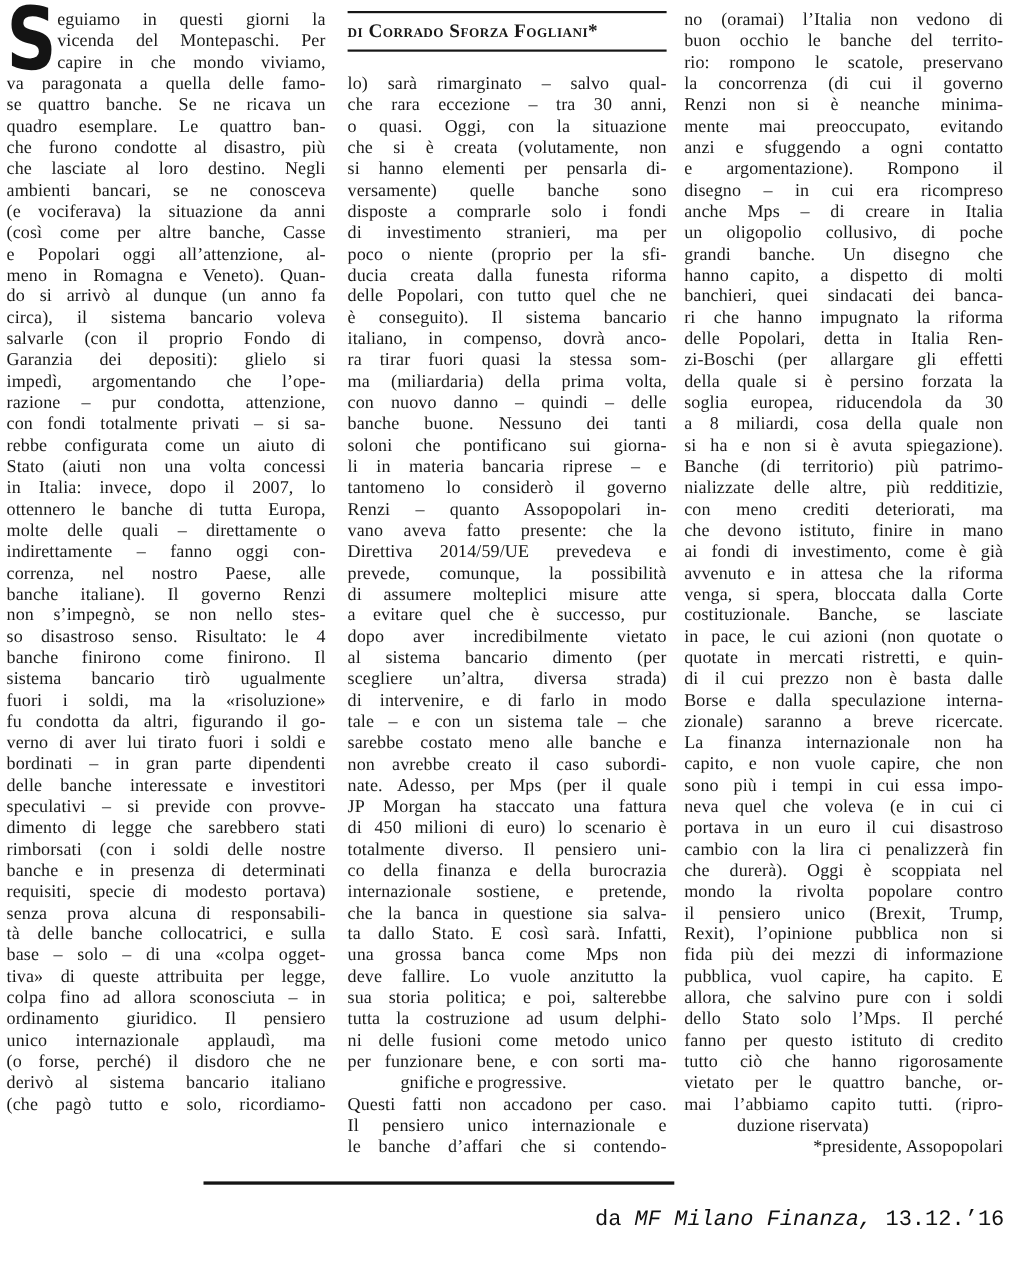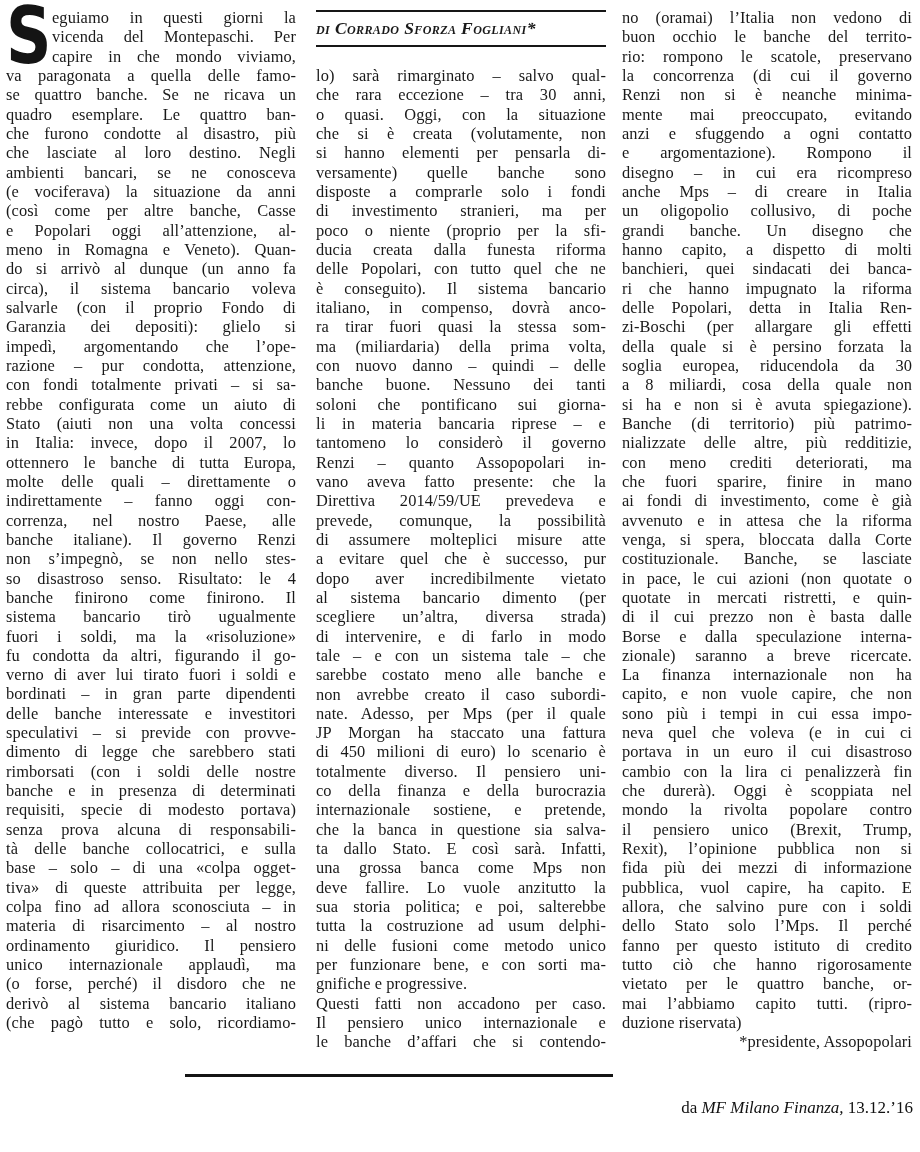--- a/index.html
+++ b/index.html
@@ -10,48 +10,48 @@
   .col { position:absolute; top:8px; width:290px; }
   .col-1 { left:6px; }
   .col-2 { left:316px; }
   .col-3 { left:622px; }
 
   .line {
     font-size:16.4px; line-height:19.33px; height:19.33px;
     text-align:justify; text-align-last:justify;
     overflow:hidden; letter-spacing:0.1px;
   }
-  .line.flush-left  { text-align-last:left; }
+  .line.flush-left  { text-align-last:left;margin-left:48px; }
   .line.flush-right { text-align:left; text-align-last:right; }
   .line.indent { padding-left:46px; }
 
   .dropcap {
     position:absolute; left:0; top:0; width:46px; height:58px;
     font-family:"DejaVu Sans", sans-serif; font-weight:bold;
     font-size:79px; line-height:56px; color:#141414;
     transform:scaleX(0.80); transform-origin:left top; letter-spacing:-3px;
   }
 
   .byline-block {
     margin-top:2px; margin-bottom:19px; height:33px;
     border-top:2px solid #161616; border-bottom:2px solid #161616;
     display:flex; align-items:center; box-sizing:content-box;
   }
   .byline {
     font-weight:bold; font-variant:small-caps; font-size:17.5px;
-    letter-spacing:0.4px; white-space:nowrap;font-style:italic;
+    letter-spacing:0.4px; white-space:nowrap;
   }
 
   .footer-rule {
     position:absolute; left:185px; top:1074px; width:428px; height:3px;
     background:#141414;
   }
   .footer-credit {
     position:absolute; right:7px; top:1098px;
-    font-family:Liberation Serif, serif; font-size:17px; color:#111;
+    font-family:Liberation Mono, monospace; font-size:20px; color:#111;
     white-space:nowrap;
   }
   .footer-credit .src { font-style:italic; }
 </style>
 </head>
 <body>
 
 <div class="page">
 
   <div class="col col-1">
@@ -97,21 +97,20 @@
         <div class="line">speculativi – si previde con provve-</div>
         <div class="line">dimento di legge che sarebbero stati</div>
         <div class="line">rimborsati (con i soldi delle nostre</div>
         <div class="line">banche e in presenza di determinati</div>
         <div class="line">requisiti, specie di modesto portava)</div>
         <div class="line">senza prova alcuna di responsabili-</div>
         <div class="line">tà delle banche collocatrici, e sulla</div>
         <div class="line">base – solo – di una «colpa ogget-</div>
         <div class="line">tiva» di queste attribuita per legge,</div>
         <div class="line">colpa fino ad allora sconosciuta – in</div>
-        <div class="line">materia di risarcimento – al nostro</div>
         <div class="line">ordinamento giuridico. Il pensiero</div>
         <div class="line">unico internazionale applaudì, ma</div>
         <div class="line">(o forse, perché) il disdoro che ne</div>
         <div class="line">derivò al sistema bancario italiano</div>
         <div class="line">(che pagò tutto e solo, ricordiamo-</div>
       </div>
   </div>
 
   <div class="col col-2">
     <div class="byline-block">
@@ -191,21 +190,21 @@
         <div class="line">ri che hanno impugnato la riforma</div>
         <div class="line">delle Popolari, detta in Italia Ren-</div>
         <div class="line">zi-Boschi (per allargare gli effetti</div>
         <div class="line">della quale si è persino forzata la</div>
         <div class="line">soglia europea, riducendola da 30</div>
         <div class="line">a 8 miliardi, cosa della quale non</div>
         <div class="line">si ha e non si è avuta spiegazione).</div>
         <div class="line">Banche (di territorio) più patrimo-</div>
         <div class="line">nializzate delle altre, più redditizie,</div>
         <div class="line">con meno crediti deteriorati, ma</div>
-        <div class="line">che fuori sparire, finire in mano</div>
+        <div class="line">che devono istituto, finire in mano</div>
         <div class="line">ai fondi di investimento, come è già</div>
         <div class="line">avvenuto e in attesa che la riforma</div>
         <div class="line">venga, si spera, bloccata dalla Corte</div>
         <div class="line">costituzionale. Banche, se lasciate</div>
         <div class="line">in pace, le cui azioni (non quotate o</div>
         <div class="line">quotate in mercati ristretti, e quin-</div>
         <div class="line">di il cui prezzo non è basta dalle</div>
         <div class="line">Borse e dalla speculazione interna-</div>
         <div class="line">zionale) saranno a breve ricercate.</div>
         <div class="line">La finanza internazionale non ha</div>

